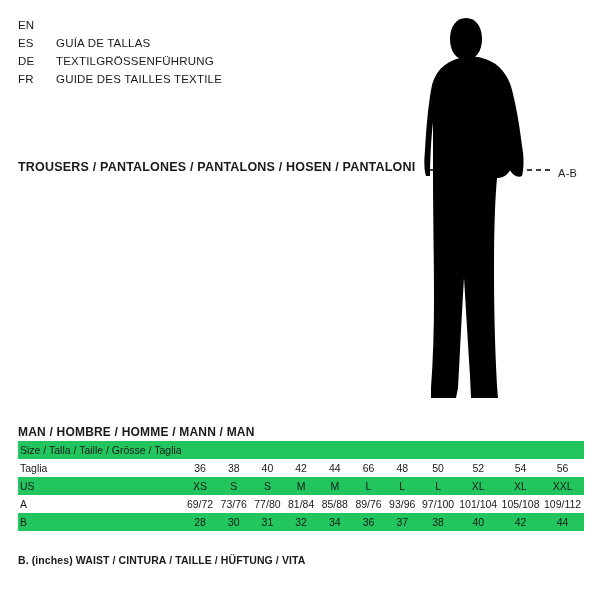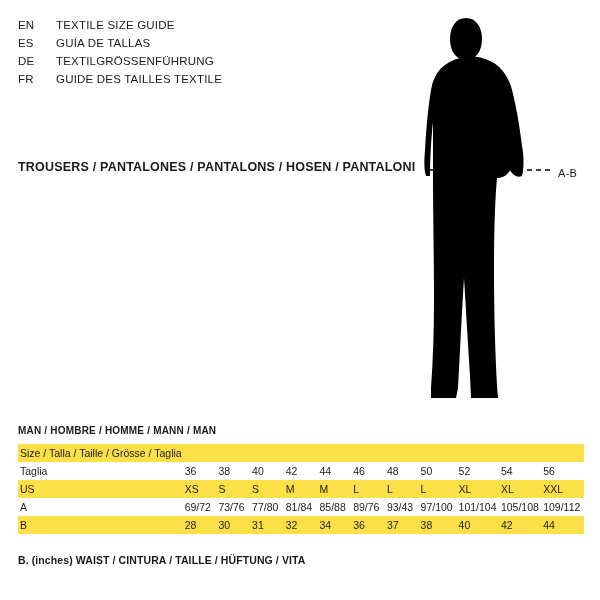--- a/index.html
+++ b/index.html
@@ -80,66 +80,66 @@
   }
 
   
   .table-block {
     position: absolute;
     left: 18px;
     top: 425px;
     width: 566px;
   }
   .table-caption {
-    font-size: 10px;
+    font-size: 12px;
     font-weight: bold;
     letter-spacing: 0.2px;
-    margin-bottom: 8px;
+    margin-bottom: 2px;
   }
   table.size-table {
     border-collapse: collapse;
     width: 566px;
     font-size: 10.5px;
   }
   table.size-table td {
     padding: 2px 2px 2px 1px;
     text-align: left;
     white-space: nowrap;
     line-height: 14px;
   }
   table.size-table tr.shaded td {
-    background: #fde047;
+    background: #22c55e;
   }
   table.size-table td.rowlabel {
     width: 86px;
     padding-left: 2px;
   }
   table.size-table td.val {
     width: 43px;
+    text-align: center;
   }
 
   .footnotes {
     position: absolute;
     left: 18px;
     top: 553px;
     font-size: 10.5px;
     line-height: 15px;
     font-weight: bold;
     letter-spacing: 0.1px;
   }
 </style>
 </head>
 <body>
 
 <div class="page">
 
   <div class="lang-list">
     <div class="lang-row">
       <span class="lang-code">EN</span>
-      <span class="lang-text">TEXTILE SIZE GUIDE</span>
     </div>
     <div class="lang-row">
       <span class="lang-code">ES</span>
       <span class="lang-text">GUÍA DE TALLAS</span>
     </div>
     <div class="lang-row">
       <span class="lang-code">DE</span>
       <span class="lang-text">TEXTILGRÖSSENFÜHRUNG</span>
     </div>
     <div class="lang-row">
@@ -205,21 +205,21 @@
           <td class="val"></td>
           <td class="val"></td>
         </tr>
         <tr>
           <td class="rowlabel">Taglia</td>
           <td class="val">36</td>
           <td class="val">38</td>
           <td class="val">40</td>
           <td class="val">42</td>
           <td class="val">44</td>
-          <td class="val">46</td>
+          <td class="val">66</td>
           <td class="val">48</td>
           <td class="val">50</td>
           <td class="val">52</td>
           <td class="val">54</td>
           <td class="val">56</td>
         </tr>
         <tr class="shaded">
           <td class="rowlabel">US</td>
           <td class="val">XS</td>
           <td class="val">S</td>
@@ -234,21 +234,21 @@
           <td class="val">XXL</td>
         </tr>
         <tr>
           <td class="rowlabel">A</td>
           <td class="val">69/72</td>
           <td class="val">73/76</td>
           <td class="val">77/80</td>
           <td class="val">81/84</td>
           <td class="val">85/88</td>
           <td class="val">89/76</td>
-          <td class="val">93/43</td>
+          <td class="val">93/96</td>
           <td class="val">97/100</td>
           <td class="val">101/104</td>
           <td class="val">105/108</td>
           <td class="val">109/112</td>
         </tr>
         <tr class="shaded">
           <td class="rowlabel">B</td>
           <td class="val">28</td>
           <td class="val">30</td>
           <td class="val">31</td>

